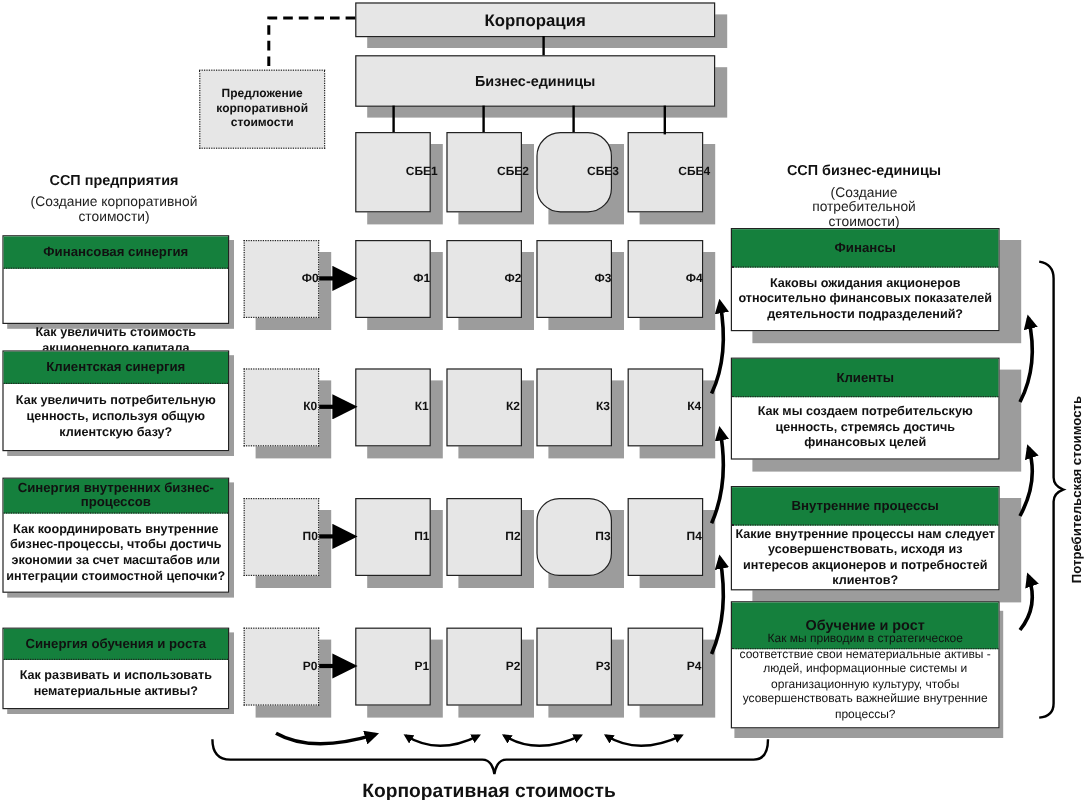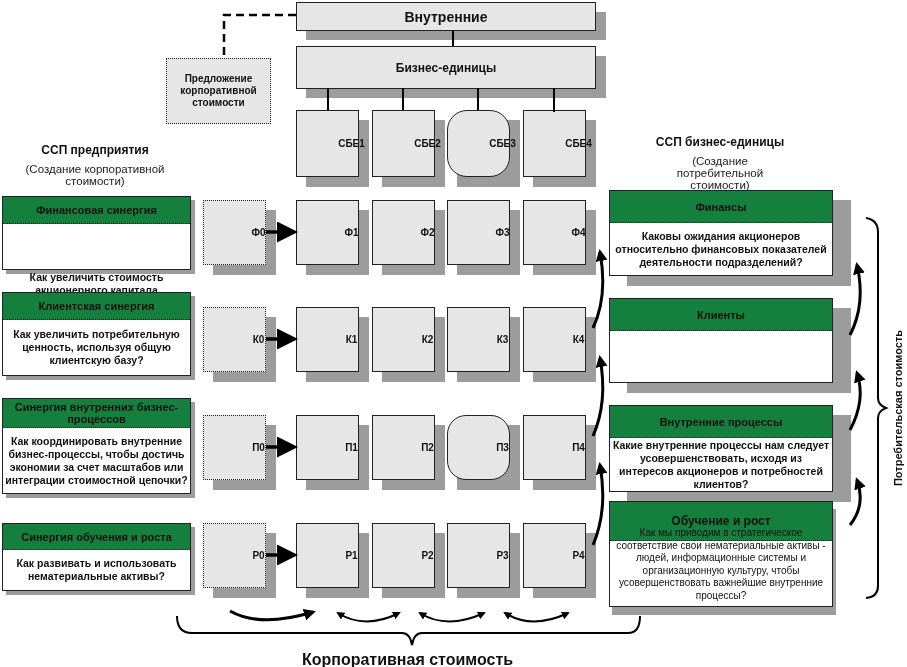--- a/index.html
+++ b/index.html
@@ -15,21 +15,21 @@
   .title{position:absolute;text-align:center;font-size:11.5px;}
   .title b{display:block;font-size:12px;}
   svg.overlay{position:absolute;left:0;top:0;width:907px;height:667px;pointer-events:none;}
   .vlabel{position:absolute;font-weight:bold;font-size:11px;white-space:nowrap;transform:rotate(-90deg);transform-origin:center center;}
 </style>
 </head>
 <body>
 
 <div class="shadow" style="left:306px;top:12px;width:300px;height:28px;"></div>
 <div class="box" style="left:296px;top:2px;width:300px;height:29px;font-size:14px;">
-  <span>Внутренние</span>
+  <span>Корпорация</span>
 </div>
 
 <div class="shadow" style="left:306px;top:56px;width:300px;height:42px;"></div>
 <div class="box" style="left:296px;top:46px;width:300px;height:43px;font-size:12px;">
   <span>Бизнес-единицы</span>
 </div>
 
 <div class="box" style="left:166px;top:58px;width:105px;height:66px;font-size:10px;line-height:12px;border-style:dotted;">
   <span style="padding:0 12px;">Предложение корпоративной стоимости</span>
 </div>
@@ -170,20 +170,21 @@
 
 <div id="right-panels">
     <div class="shadow" style="left: 627px; top: 200px; width: 224px; height: 86px;"></div>
     <div class="panel" style="left: 609px; top: 190px; width: 224px; height: 86px;">
       <div class="hd" style="height: 32px; line-height: 12px;">Финансы</div>
       <div class="bd" style="height: 52px;">Каковы ожидания акционеров относительно финансовых показателей деятельности подразделений?</div>
     </div>
     <div class="shadow" style="left: 627px; top: 308px; width: 224px; height: 85px;"></div>
     <div class="panel" style="left: 609px; top: 298px; width: 224px; height: 85px;">
       <div class="hd" style="height: 32px; line-height: 12px;">Клиенты</div>
+      <div class="bd" style="height: 51px;">Как мы создаем потребительскую ценность, стремясь достичь финансовых целей</div>
     </div>
     <div class="shadow" style="left: 627px; top: 415px; width: 224px; height: 87px;"></div>
     <div class="panel" style="left: 609px; top: 405px; width: 224px; height: 87px;">
       <div class="hd" style="height: 32px; line-height: 12px;">Внутренние процессы</div>
       <div class="bd" style="height: 53px;">Какие внутренние процессы нам следует усовершенствовать, исходя из интересов акционеров и потребностей клиентов?</div>
     </div>
     <div class="shadow" style="left: 612px; top: 509px; width: 224px; height: 106px;"></div>
     <div class="panel" style="left: 609px; top: 501px; width: 224px; height: 106px;">
       <div class="hd" style="height: 39px; font-size: 12px; line-height: 12px;">Обучение и рост</div>
       <div class="bd light" style="height: 47px;">Как мы приводим в стратегическое соответствие свои нематериальные активы - людей, информационные системы и организационную культуру, чтобы усовершенствовать важнейшие внутренние процессы?</div>

